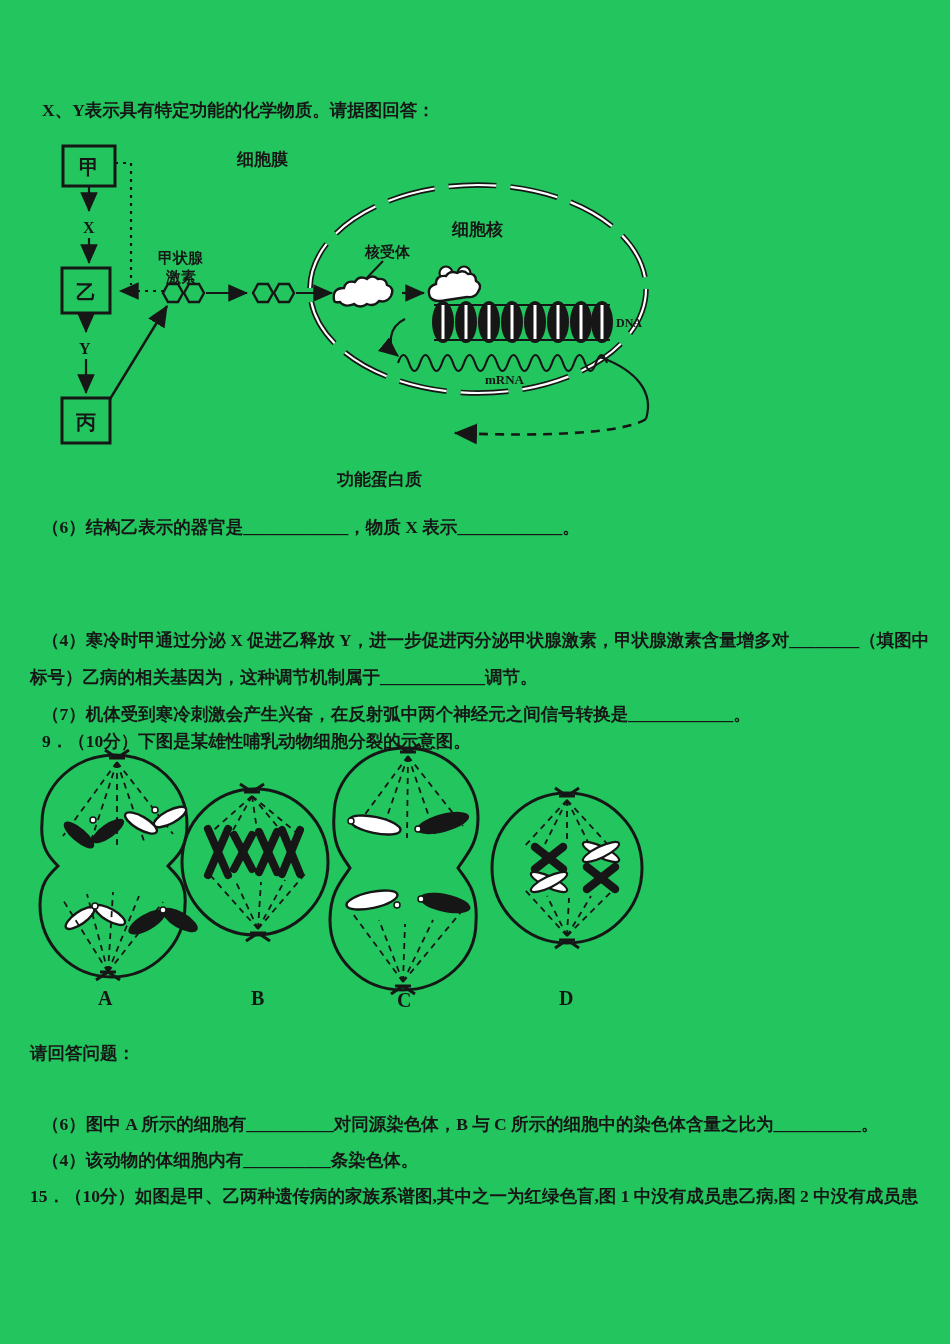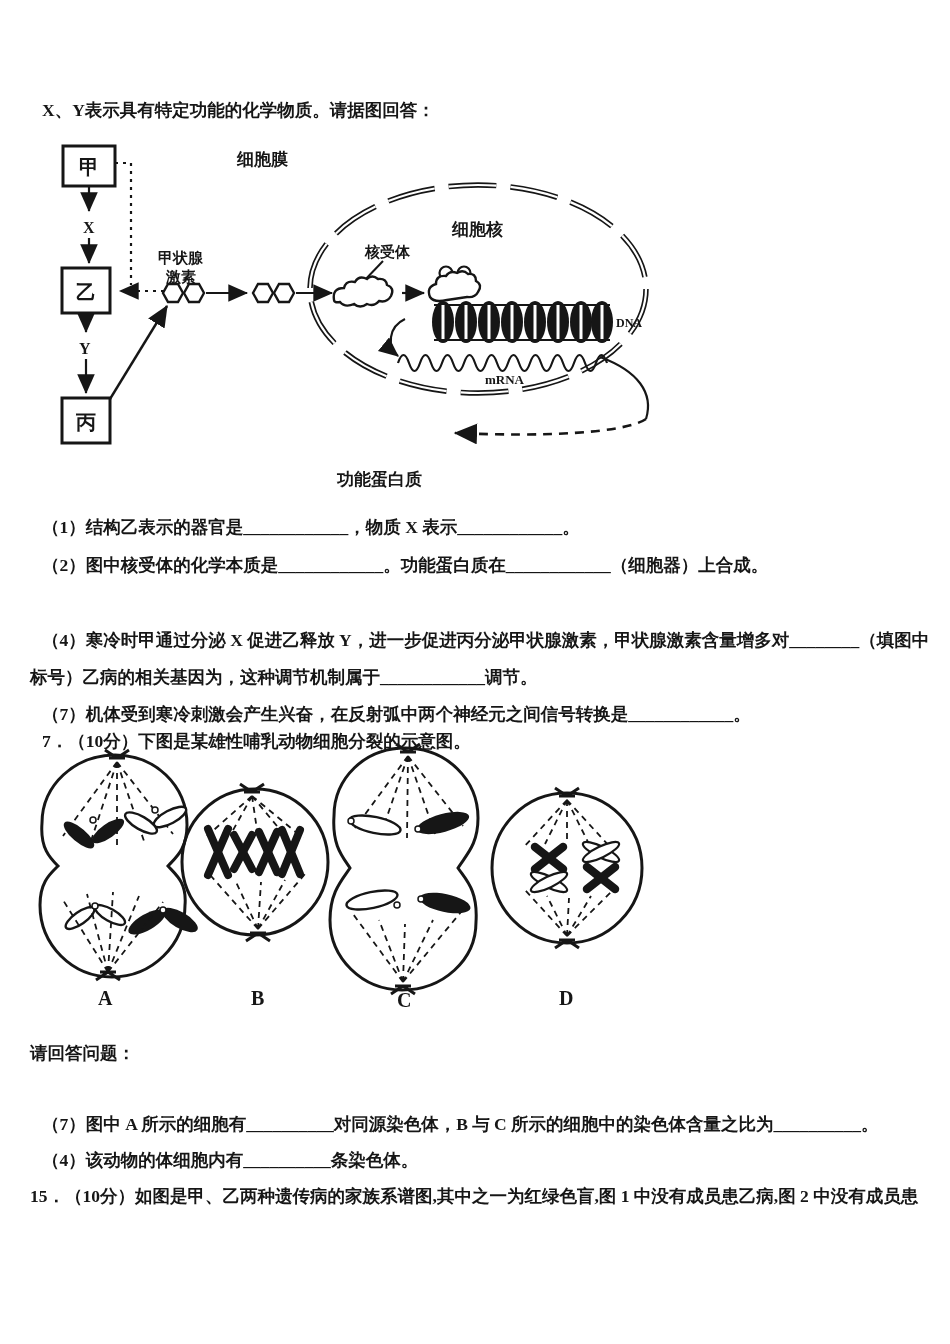--- a/index.html
+++ b/index.html
@@ -1,16 +1,16 @@
 <!DOCTYPE html>
 <html><head>
 <meta charset="utf-8">
 <style>
   html,body{margin:0;padding:0;background:#e8e8e8;}
-  .page{position:relative;width:950px;height:1344px;background:#ffffff;overflow:hidden;
+  .page{position:relative;width:950px;height:1344px;background:#22c55e;overflow:hidden;
         font-family:"Liberation Serif","DejaVu Serif",serif;color:#161616;}
   .t{position:absolute;font-weight:bold;font-size:17.5px;line-height:1.25;white-space:nowrap;color:#161616;}
   svg{position:absolute;overflow:visible;}
   svg text{font-family:"Liberation Serif","DejaVu Serif",serif;font-weight:bold;fill:#161616;}
   .lbl16{font-size:16px;} .lbl15{font-size:15px;} .lbl17{font-size:17px;}
   .lbl20{font-size:20px;} .lbl12{font-size:12px;} .lbl13{font-size:13px;}
   .stroke{stroke:#161616;fill:none;}
 </style>
 </head>
 <body>
@@ -111,27 +111,26 @@
 
     <path d="M365,184 C348,192 347,212 358,221" class="stroke" stroke-width="2.2" marker-end="url(#ah)"></path>
     <path d="M358,228 q5.5,-16 11,0 q5.5,16 11,0 q5.5,-16 11,0 q5.5,16 11,0 q5.5,-16 11,0 q5.5,16 11,0 q5.5,-16 11,0 q5.5,16 11,0 q5.5,-16 11,0 q5.5,16 11,0 q5.5,-16 11,0 q5.5,16 11,0 q5.5,-16 11,0 q5.5,16 11,0 q5.5,-16 11,0 q5.5,16 11,0 q5.5,-16 11,0 q5.5,16 11,0 q5.5,-16 11,0" class="stroke" stroke-width="2.2"></path>
     <text x="445" y="249" class="lbl13">mRNA</text>
 
     <path d="M560,222 C598,236 614,258 606,284" class="stroke" stroke-width="2.2"></path>
     <path d="M606,284 C585,298 505,302 415,298" class="stroke" stroke-width="2.6" stroke-dasharray="9 7" marker-end="url(#ah)"></path>
     <text x="297" y="350" class="lbl17">功能蛋白质</text>
   </svg>
 
-  <div class="t" style="left:42px;top:517px">（1）结构乙表示的器官是____________，物质 X 表示____________。</div>
-  <div class="t" style="left:42px;top:555px">（2）图中核受体的化学本质是____________。功能蛋白质在____________（细胞器）上合成。</div>
+  <div class="t" style="left:42px;top:517px">（6）结构乙表示的器官是____________，物质 X 表示____________。</div>
   <div class="t" style="left:42px;top:630px">（4）寒冷时甲通过分泌 X 促进乙释放 Y，进一步促进丙分泌甲状腺激素，甲状腺激素含量增多对________（填图中</div>
   <div class="t" style="left:30px;top:667px">标号）乙病的相关基因为，这种调节机制属于____________调节。</div>
   <div class="t" style="left:42px;top:704px">（7）机体受到寒冷刺激会产生兴奋，在反射弧中两个神经元之间信号转换是____________。</div>
 
-  <div class="t" style="left:42px;top:731px">7．（10分）下图是某雄性哺乳动物细胞分裂的示意图。</div>
+  <div class="t" style="left:42px;top:731px">9．（10分）下图是某雄性哺乳动物细胞分裂的示意图。</div>
 
   <svg style="left:35px;top:748px" width="630" height="266" viewBox="0 0 630 266">
 
     <g>
       <path d="M80,7 C120,7 152,37 152,77 C152,102 140,110 133,118 C140,126 152,134 150,157 C150,197 117,229 77,229 C37,229 5,197 5,157 C5,134 15,126 23,118 C15,110 5,100 7,75 C7,37 40,7 80,7 Z" fill="#ffffff" class="stroke" stroke-width="3"></path>
       <path d="M74,10 L90,10 M82,10 L70,2 M82,10 L94,2" class="stroke" stroke-width="3"></path>
       <path d="M82,14 L28,88 M82,14 L55,96 M82,14 L82,100 M82,14 L110,96 M82,14 L138,86" class="stroke" stroke-width="1.8" stroke-dasharray="6 5"></path>
       <g>
         <ellipse cx="44" cy="87" rx="19" ry="7" fill="#161616" transform="rotate(40 44 87)"></ellipse>
         <ellipse cx="73" cy="83" rx="19" ry="7" fill="#161616" transform="rotate(-35 73 83)"></ellipse>
@@ -214,18 +213,18 @@
       <path d="M524,192 L540,192 M532,192 L520,200 M532,192 L544,200" class="stroke" stroke-width="3"></path>
     </g>
 
     <text x="63" y="257" class="lbl20">A</text>
     <text x="216" y="257" class="lbl20">B</text>
     <text x="362" y="259" class="lbl20">C</text>
     <text x="524" y="257" class="lbl20">D</text>
   </svg>
 
   <div class="t" style="left:30px;top:1043px">请回答问题：</div>
-  <div class="t" style="left:42px;top:1114px">（7）图中 A 所示的细胞有__________对同源染色体，B 与 C 所示的细胞中的染色体含量之比为__________。</div>
+  <div class="t" style="left:42px;top:1114px">（6）图中 A 所示的细胞有__________对同源染色体，B 与 C 所示的细胞中的染色体含量之比为__________。</div>
   <div class="t" style="left:42px;top:1150px">（4）该动物的体细胞内有__________条染色体。</div>
 
   <div class="t" style="left:30px;top:1186px">15．（10分）如图是甲、乙两种遗传病的家族系谱图,其中之一为红绿色盲,图 1 中没有成员患乙病,图 2 中没有成员患</div>
 
 </div>
 
 </body></html>

